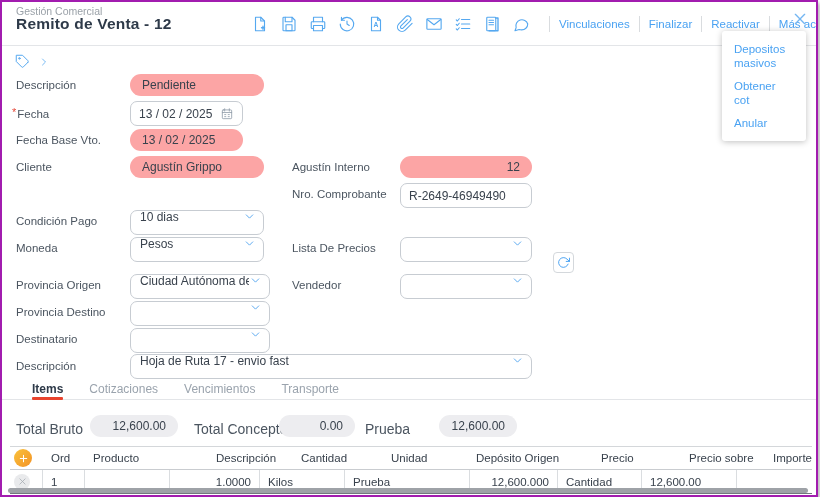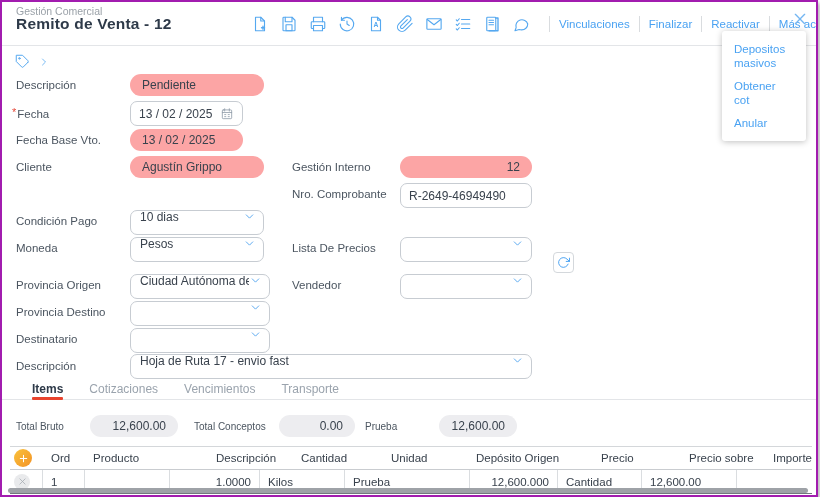--- a/index.html
+++ b/index.html
@@ -45,21 +45,21 @@
   .cal{ width:14px; height:14px; stroke:#8e9aa8; fill:none; stroke-width:1.4; stroke-linecap:round; }
   .refresh-btn{ position:absolute; left:551px; top:250px; width:21px; height:21px; border:1px solid #d4d8dc; border-radius:4px;
                 display:flex; align-items:center; justify-content:center; cursor:pointer; background:#fff; }
   .refresh-btn svg{ width:13px; height:13px; stroke:#4aa2f2; fill:none; stroke-width:1.8; stroke-linecap:round; stroke-linejoin:round; }
   
   .tabs{ position:absolute; left:0; right:0; top:375px; height:23px; border-bottom:1px solid #e3e5e8; display:flex; padding-left:30px; gap:26px;align-items:flex-end; }
   .tab{ font-size:12px; color:#9aa3ad; cursor:pointer; position:relative; line-height:20px; }
   .tab.active{ color:#2e3a49; font-weight:bold; }
   .tab.active::after{ content:""; position:absolute; left:0; right:0; bottom:-1px; height:3px; background:#e8432d; border-radius:1px; }
   
-  .tot-lbl{ position:absolute; top:419px; font-size:10px; color:#4b5560; }
+  .tot-lbl{ position:absolute; top:419px; font-size:14px; color:#4b5560; }
   .tot-pill{ position:absolute; top:413px; height:22px; line-height:22px; background:#ededf0; border-radius:12px;
              padding:0 12px; font-size:12px; color:#39424d; text-align:right; }
   
   .grid{ position:absolute; left:8px; top:444px; width:802px; overflow:hidden; }
   .grid-row{ display:flex; width:850px; }
   .g-head{ border-top:1px solid #d4d7da; border-bottom:1px solid #c9ccd0; height:24px; align-items:center; }
   .g-head .cell{ font-size:11.5px; color:#39424d; }
   .g-data{ height:24px; align-items:stretch; border-bottom:1px solid #73787e; }
   .g-data .cell{ border-right:1px solid #dadde0; display:flex; align-items:center; font-size:11.5px; color:#39424d; background:#fff; }
   .cell{ flex:0 0 auto; padding:0 8px; white-space:nowrap; overflow:hidden; }
@@ -197,21 +197,21 @@
         <path d="M4 9.5h16M8 3v4M16 3v4M8 13h2M14 13h2M8 16.5h2M14 16.5h2"></path>
       </svg>
   </div>
 
   <div class="lbl" style="left:14px;top:132px;">Fecha Base Vto.</div>
   <div class="pill" style="left:128px;top:127px;width:113px;">13 / 02 / 2025</div>
 
   <div class="lbl" style="left:14px;top:159px;">Cliente</div>
   <div class="pill" style="left:128px;top:154px;width:134px;">Agustín Grippo</div>
 
-  <div class="lbl" style="left:290px;top:159px;">Gestión Interno</div>
+  <div class="lbl" style="left:290px;top:159px;">Agustín Interno</div>
   <div class="pill r" style="left:398px;top:154px;width:132px;">12</div>
 
   <div class="lbl" style="left:290px;top:186px;">Nro. Comprobante</div>
   <div class="inputbox" style="left:398px;top:181px;width:132px;">
     <span class="val">R-2649-46949490</span>
   </div>
 
   <div class="lbl" style="left:14px;top:213px;">Condición Pago</div>
   <div class="selectbox" style="left:128px;top:208px;width:134px;">
     <span class="val">10 dias</span>

